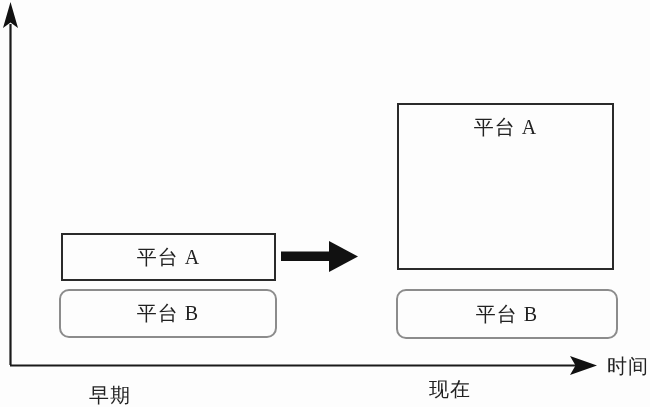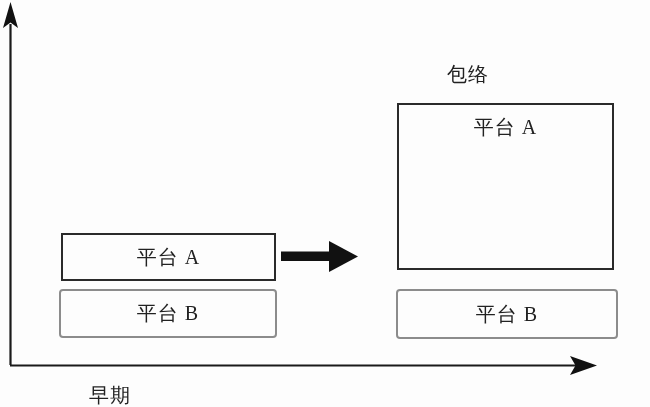--- a/index.html
+++ b/index.html
@@ -30,21 +30,21 @@
     box-sizing: border-box;
     font-size: 20px;
     letter-spacing: 1px;
     margin-left: 21px;
   }
   .rect-dark {
     border: 2.5px solid #2a2a2a;
   }
   .round-gray {
     border: 2px solid #8c8c8c;
-    border-radius: 4px;
+    border-radius: 10px;
   }
   .label {
     position: absolute;
     font-size: 20px;
     letter-spacing: 1px;
     text-align: center;
     white-space: nowrap;
   }
   
   #early-platform-a-box { left: 40px;  top: 233px; width: 215px; height: 48px; }
@@ -92,27 +92,28 @@
   </svg>
 
   <div class="box rect-dark" id="early-platform-a-box">
     <span>平台 A</span>
   </div>
 
   <div class="box round-gray" id="early-platform-b-box">
     <span>平台 B</span>
   </div>
 
-  <div class="label" id="envelope-label">包络</div>
 
   <div class="box rect-dark" id="now-platform-a-box">
     <div id="now-platform-a-title">平台 A</div>
   </div>
 
   <div class="box round-gray" id="now-platform-b-box">
     <span>平台 B</span>
   </div>
 
   <div class="label" id="early-label">早期</div>
 
+  <div class="label" id="now-label">现在</div>
 
+  <div class="label" id="time-label">时间</div>
 
 </div>
 
 </body></html>

